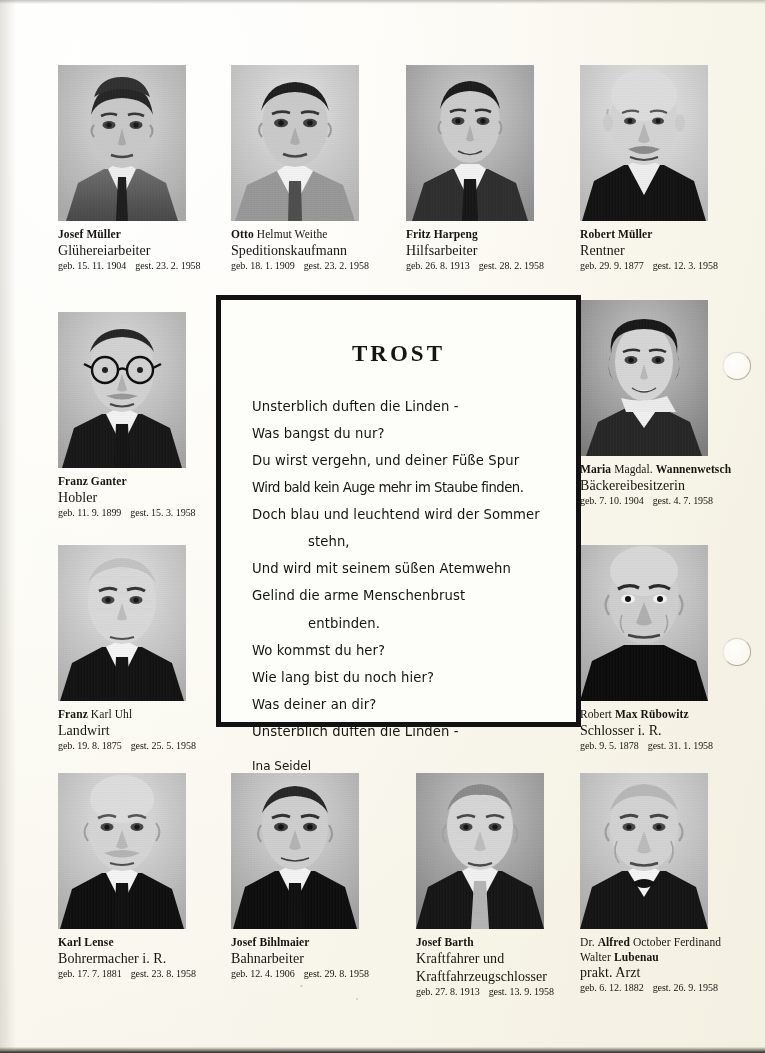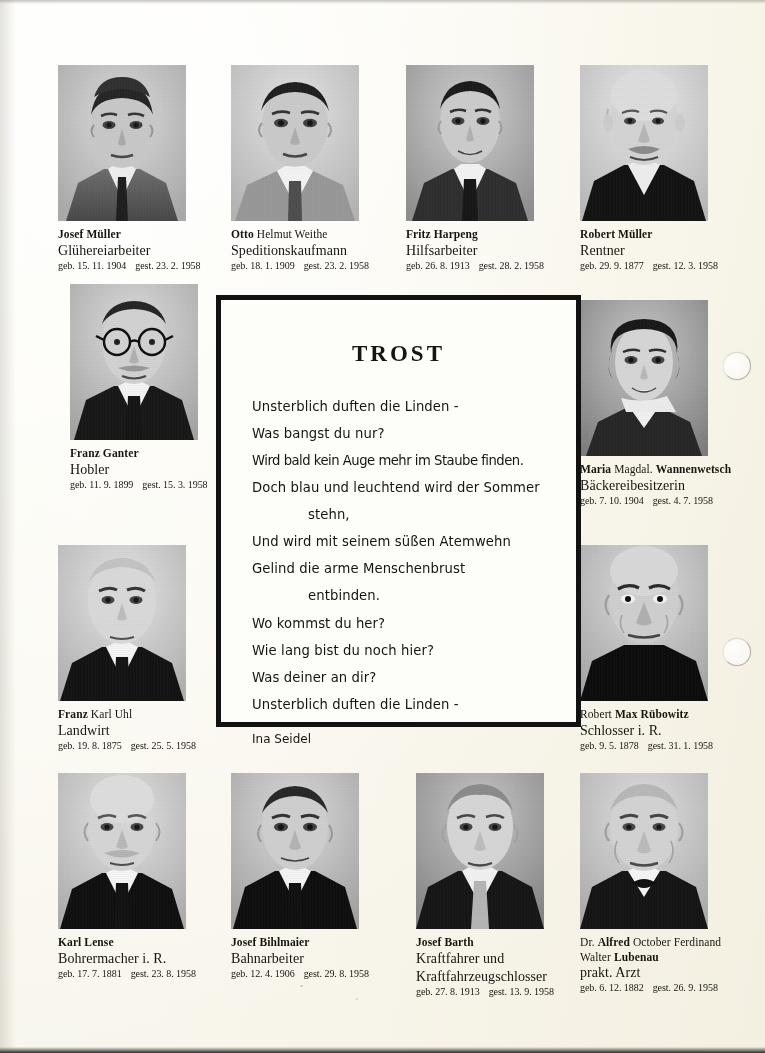--- a/index.html
+++ b/index.html
@@ -314,21 +314,21 @@
       </svg>
       <div class="frame-noise"></div>
     </div>
     <div class="caption">
       <div class="c-name"><span>Robert Müller</span><span class="light"></span></div>
       <div class="c-role">Rentner</div>
       <div class="c-dates"><span>geb.</span>&nbsp;<span>29. 9. 1877</span><span class="gap"></span><span>gest.</span>&nbsp;<span>12. 3. 1958</span></div>
     </div>
   </div>
 
-  <div class="entry" style="left:58px; top:284px;margin-left:12px;">
+  <div class="entry" style="left:58px; top:312px;">
     <div class="portrait">
       <svg viewBox="0 0 128 156" width="128" height="156" preserveAspectRatio="none">
         <defs>
           <radialGradient id="bgE" cx="50%" cy="30%" r="80%">
             <stop offset="0%" stop-color="#ddd9d1"></stop>
               <stop offset="100%" stop-color="#a5a29b"></stop>
           </radialGradient>
         </defs>
         <rect width="128" height="156" fill="url(#bgE)"></rect>
         <path d="M4 156 L16 116 L44 102 L84 102 L112 116 L124 156 Z" fill="#1d1c19"></path>
@@ -462,20 +462,21 @@
       <div class="c-dates"><span>geb.</span>&nbsp;<span>9. 5. 1878</span><span class="gap"></span><span>gest.</span>&nbsp;<span>31. 1. 1958</span></div>
     </div>
   </div>
 
   <div class="poem-box">
     <div class="poem-inner">
       <div class="poem-title">TROST</div>
       <div class="poem-lines">
         <div class="ln">Unsterblich duften die Linden -</div>
         <div class="ln">Was bangst du nur?</div>
+        <div class="ln">Du wirst vergehn, und deiner Füße Spur</div>
         <div class="ln tight">Wird bald kein Auge mehr im Staube finden.</div>
         <div class="ln">Doch blau und leuchtend wird der Sommer</div>
         <div class="ln indent">stehn,</div>
         <div class="ln">Und wird mit seinem süßen Atemwehn</div>
         <div class="ln">Gelind die arme Menschenbrust</div>
         <div class="ln indent">entbinden.</div>
         <div class="ln">Wo kommst du her?</div>
         <div class="ln">Wie lang bist du noch hier?</div>
         <div class="ln">Was deiner an dir?</div>
         <div class="ln">Unsterblich duften die Linden -</div>

